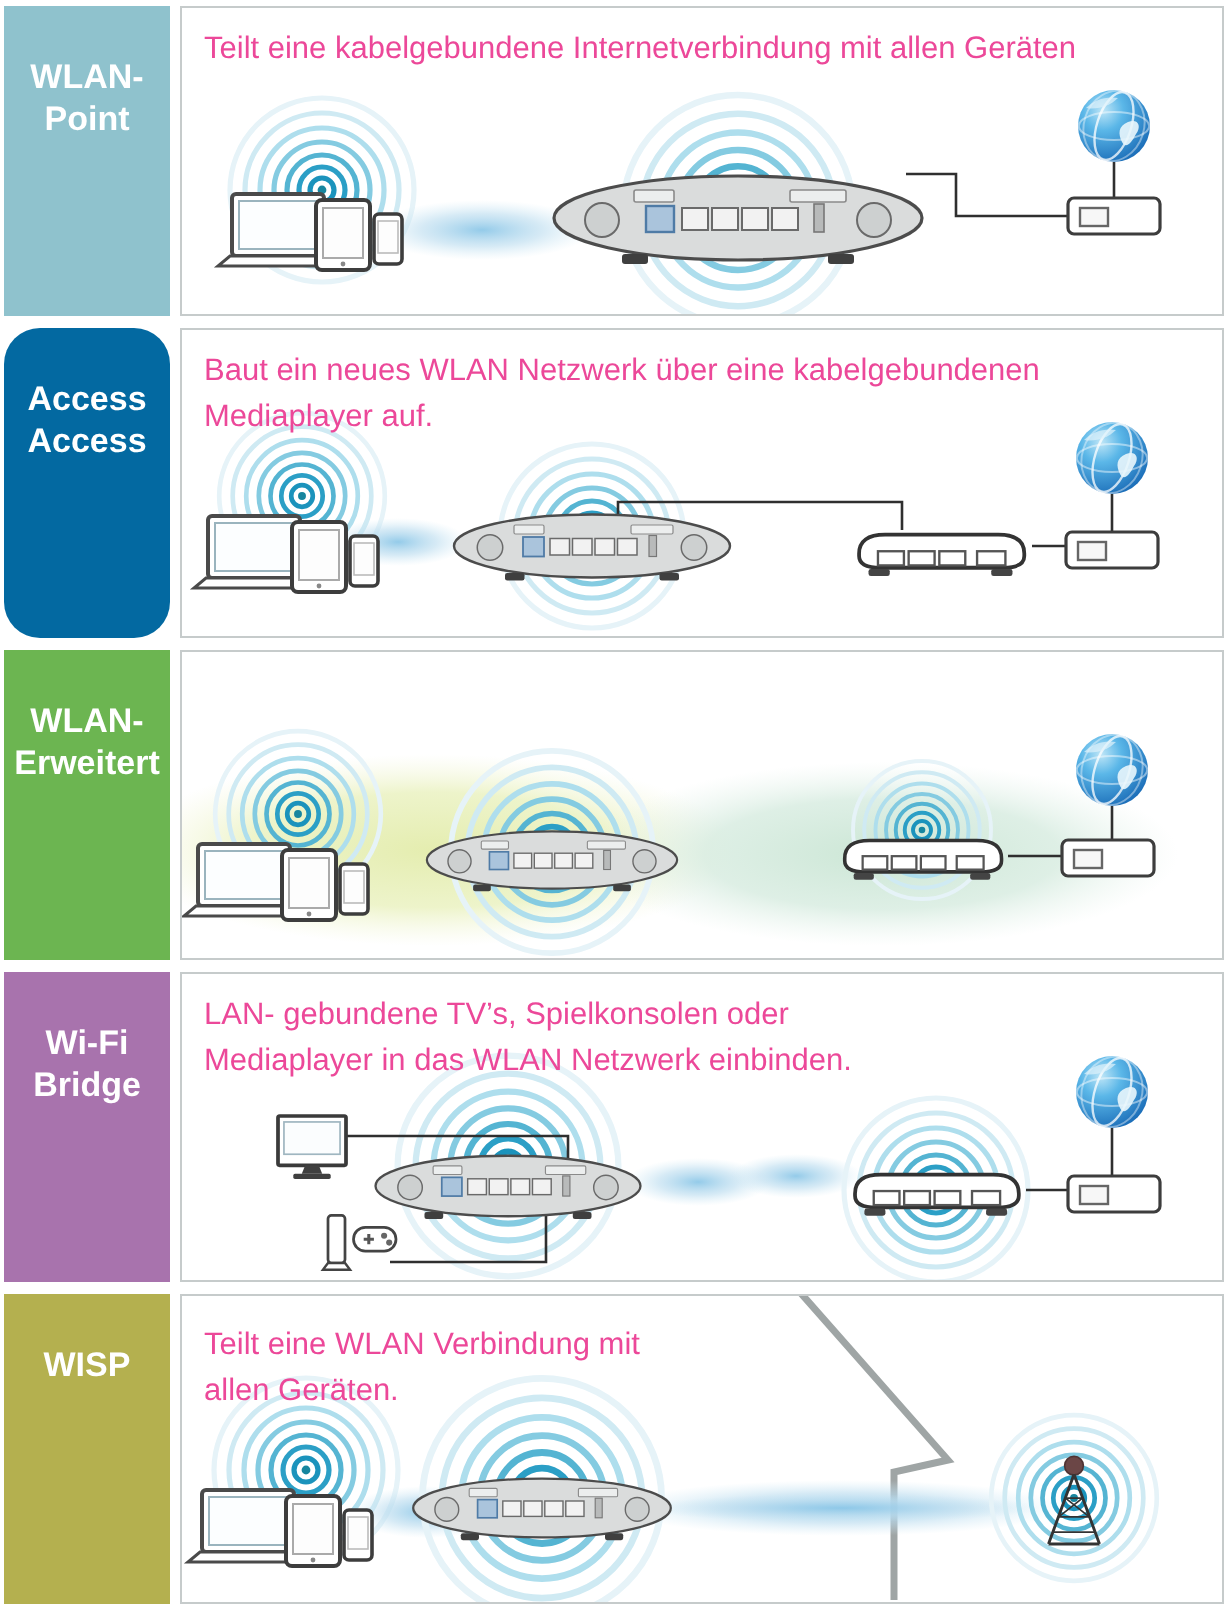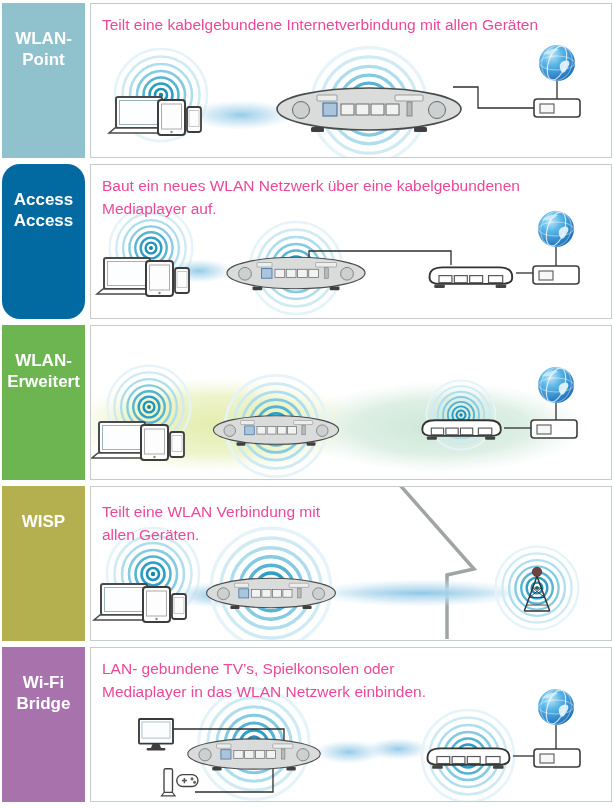--- a/index.html
+++ b/index.html
@@ -218,45 +218,20 @@
         <use href="#g-flatrouter" transform="translate(328,91) scale(1.12)"></use>
         <path d="M413,101 H440" fill="none" stroke="#2f2f2f" stroke-width="1.3"></path>
         <path d="M465,76 V93" fill="none" stroke="#2f2f2f" stroke-width="1.3"></path>
         <use href="#g-modem" transform="translate(440,93)"></use>
         <use href="#g-globe" transform="translate(465,58)"></use>
       </svg>
     </div>
   </section>
 
   <section class="row">
-    <div class="label" style="background-color: rgb(180, 176, 79);">
-      <span>WISP</span>
-      <span></span>
-    </div>
-    <div class="panel panel-wisp">
-      <div class="desc">
-        <div>Teilt eine WLAN Verbindung mit</div>
-        <div>allen Geräten.</div>
-      </div>
-      <svg class="illus" viewBox="0 0 520 151">
-        <path d="M308,-4 L383,81 L356,87 L356,151" fill="none" stroke="#9fa5a5" stroke-width="3.5"></path>
-        <ellipse cx="330" cy="105" rx="112" ry="14" fill="url(#beamG)"></ellipse>
-        <ellipse cx="330" cy="105" rx="100" ry="7" fill="url(#beamG)"></ellipse>
-        <use href="#g-wifi" transform="translate(62,86)"></use>
-        <ellipse cx="122" cy="107" rx="38" ry="13" fill="url(#beamG)"></ellipse>
-        <use href="#g-wifi" transform="translate(180,100) scale(1.3)"></use>
-        <use href="#g-clients" transform="translate(10,96)"></use>
-        <use href="#g-router" transform="translate(180,105) scale(0.7)"></use>
-        <use href="#g-wifi" transform="translate(446,100) scale(0.9)"></use>
-        <use href="#g-antenna" transform="translate(446,106) scale(0.85)"></use>
-      </svg>
-    </div>
-  </section>
-
-  <section class="row">
     <div class="label" style="background-color: rgb(168, 115, 173);">
       <span>Wi-Fi</span>
       <span>Bridge</span>
     </div>
     <div class="panel">
       <div class="desc">
         <div>LAN- gebundene TV’s, Spielkonsolen oder</div>
         <div>Mediaplayer in das WLAN Netzwerk einbinden.</div>
       </div>
       <svg class="illus" viewBox="0 0 520 151">
@@ -271,13 +246,38 @@
         <use href="#g-router" transform="translate(163,105) scale(0.72)"></use>
         <use href="#g-flatrouter" transform="translate(333,97) scale(1.17)"></use>
         <path d="M422,107 H443" fill="none" stroke="#2f2f2f" stroke-width="1.3"></path>
         <path d="M465,76 V100" fill="none" stroke="#2f2f2f" stroke-width="1.3"></path>
         <use href="#g-modem" transform="translate(443,100)"></use>
         <use href="#g-globe" transform="translate(465,58)"></use>
       </svg>
     </div>
   </section>
 
+  <section class="row">
+    <div class="label" style="background-color: rgb(180, 176, 79);">
+      <span>WISP</span>
+      <span></span>
+    </div>
+    <div class="panel panel-wisp">
+      <div class="desc">
+        <div>Teilt eine WLAN Verbindung mit</div>
+        <div>allen Geräten.</div>
+      </div>
+      <svg class="illus" viewBox="0 0 520 151">
+        <path d="M308,-4 L383,81 L356,87 L356,151" fill="none" stroke="#9fa5a5" stroke-width="3.5"></path>
+        <ellipse cx="330" cy="105" rx="112" ry="14" fill="url(#beamG)"></ellipse>
+        <ellipse cx="330" cy="105" rx="100" ry="7" fill="url(#beamG)"></ellipse>
+        <use href="#g-wifi" transform="translate(62,86)"></use>
+        <ellipse cx="122" cy="107" rx="38" ry="13" fill="url(#beamG)"></ellipse>
+        <use href="#g-wifi" transform="translate(180,100) scale(1.3)"></use>
+        <use href="#g-clients" transform="translate(10,96)"></use>
+        <use href="#g-router" transform="translate(180,105) scale(0.7)"></use>
+        <use href="#g-wifi" transform="translate(446,100) scale(0.9)"></use>
+        <use href="#g-antenna" transform="translate(446,106) scale(0.85)"></use>
+      </svg>
+    </div>
+  </section>
+
 </div>
 
 </body></html>

